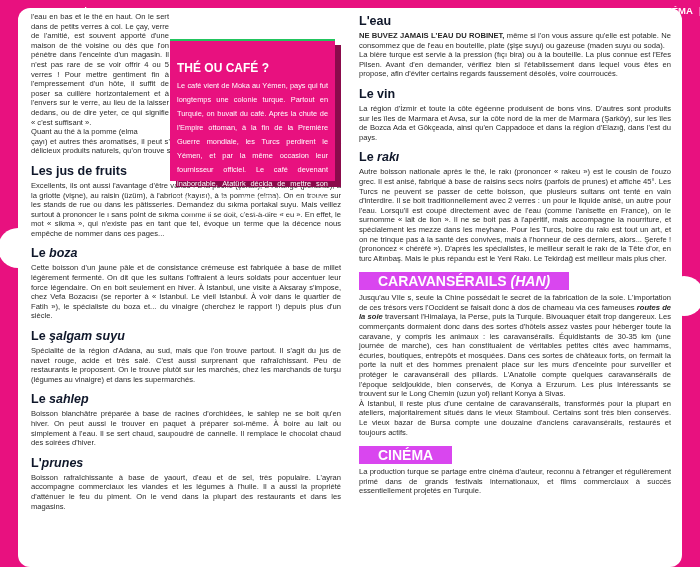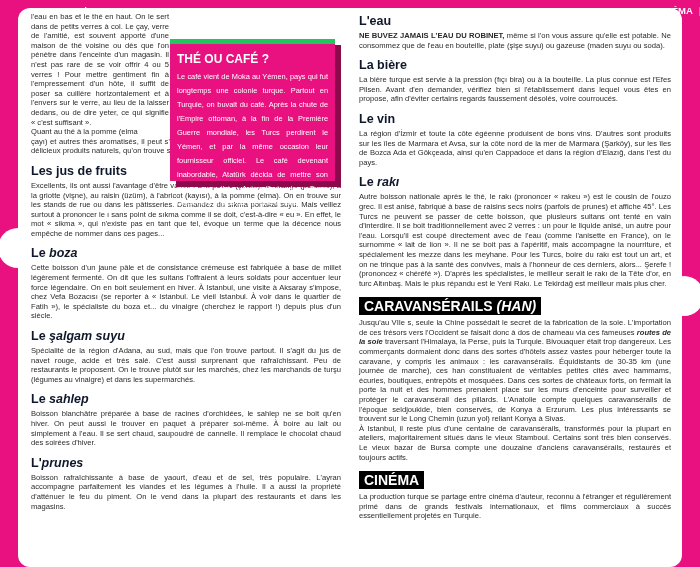--- a/index.html
+++ b/index.html
@@ -21,24 +21,24 @@
   .page.right .content { left: 9px; top: 4px; width: 312px; }
   .h2 { color: #0f172a; font-weight: bold; font-size: 12.5px; line-height: 15px; margin-top: 8px; margin-bottom: 2px; text-align: left; }
   .h2 i { font-style: italic; }
   p { margin: 0; }
   .narrow { width: 138px; }
   .tab-circle { position: absolute; width: 40px; height: 40px; border-radius: 50%; background: #fff; }
   .page.left .tab-circle { left: -20px; top: 220px; }
   .page.right .tab-circle { right: -22px; top: 268px; }
   .boxout { position: absolute; left: 152px; top: 31px; width: 165px; height: 142px; }
   .boxout .shadow { position: absolute; left: 6px; top: 6px; right: -6px; bottom: -6px; background: #8a0a4b; }
-  .boxout .box { position: absolute; inset: 0; background: #e8117f; padding: 8px 7px; color: #fff; border-top: 5px solid #22c55e; }
+  .boxout .box { position: absolute; inset: 0; background: #e8117f; padding: 20px 7px; color: #fff; border-top: 2px solid #22c55e; }
   .boxout .title { font-weight: bold; font-size: 12px; line-height: 14px; margin-bottom: 4px; }
   .boxout .body { font-size: 7.4px; line-height: 14px; text-align: justify; }
-  .banner { display: inline-block; background: #000000; color: #fff; font-weight: bold; font-size: 14px; line-height: 18px; padding: 0 5px; margin-top: 9px; margin-bottom: 3px; }
+  .banner { display: inline-block; background: #d946ef; color: #fff; font-weight: bold; font-size: 14px; line-height: 18px; padding: 0 19px; margin-top: 9px; margin-bottom: 3px; }
   .banner i { font-style: italic; }
   .bold { font-weight: bold; }
   .bi { font-weight: bold; font-style: italic; }
 </style>
 </head>
 <body>
 
 <div class="spread">
 
   <div class="page left">
@@ -59,21 +59,21 @@
         <div class="h2"><span>Le </span><i>boza</i></div>
         <p>Cette boisson d'un jaune pâle et de consistance crémeuse est fabriquée à base de millet légèrement fermenté. On dit que les sultans l'offraient à leurs soldats pour accentuer leur force légendaire. On en boit seulement en hiver. À Istanbul, une visite à Aksaray s'impose, chez Vefa Bozacısı (se reporter à « Istanbul. Le vieil Istanbul. À voir dans le quartier de Fatih »), le spécialiste du boza et... du vinaigre (cherchez le rapport !) depuis plus d'un siècle.</p>
 
         <div class="h2"><span>Le </span><i>şalgam suyu</i></div>
         <p>Spécialité de la région d'Adana, au sud, mais que l'on trouve partout. Il s'agit du jus de navet rouge, acide et très salé. C'est aussi surprenant que rafraîchissant. Peu de restaurants le proposent. On le trouve plutôt sur les marchés, chez les marchands de turşu (légumes au vinaigre) et dans les supermarchés.</p>
 
         <div class="h2"><span>Le </span><i>sahlep</i></div>
         <p>Boisson blanchâtre préparée à base de racines d'orchidées, le sahlep ne se boit qu'en hiver. On peut aussi le trouver en paquet à préparer soi-même. À boire au lait ou simplement à l'eau. Il se sert chaud, saupoudré de cannelle. Il remplace le chocolat chaud des soirées d'hiver.</p>
 
         <div class="h2"><span>L'</span><i>prunes</i></div>
-        <p>Boisson rafraîchissante à base de yaourt, d'eau et de sel, très populaire. L'ayran accompagne parfaitement les viandes et les légumes à l'huile. Il a aussi la propriété d'atténuer le feu du piment. On le vend dans la plupart des restaurants et dans les magasins.</p>
+        <p>Boisson rafraîchissante à base de yaourt, d'eau et de sel, très populaire. L'ayran accompagne commerciaux les viandes et les légumes à l'huile. Il a aussi la propriété d'atténuer le feu du piment. On le vend dans la plupart des restaurants et dans les magasins.</p>
       </div>
 
       <div class="boxout">
         <div class="shadow"></div>
         <div class="box">
           <div class="title">THÉ OU CAFÉ ?</div>
           <div class="body">Le café vient de Moka au Yémen, pays qui fut longtemps une colonie turque. Partout en Turquie, on buvait du café. Après la chute de l'Empire ottoman, à la fin de la Première Guerre mondiale, les Turcs perdirent le Yémen, et par la même occasion leur fournisseur officiel. Le café devenant inabordable, Atatürk décida de mettre son pays au thé. Aujourd'hui, les Turcs consomment plus de thé que de café.</div>
         </div>
       </div>
     </div>
@@ -83,21 +83,20 @@
     <div class="header">
       <span>CINÉMA</span><span class="sep">|</span><span>684</span>
     </div>
     <div class="sheet">
       <div class="tab-circle"></div>
 
       <div class="content">
         <div class="h2" style="margin-top:2px">L'eau</div>
         <p><span class="bold">NE BUVEZ JAMAIS L'EAU DU ROBINET,</span><span> même si l'on vous assure qu'elle est potable. Ne consommez que de l'eau en bouteille, plate (şişe suyu) ou gazeuse (maden suyu ou soda).</span></p>
 
-        <div class="h2">La bière</div>
         <p>La bière turque est servie à la pression (fıçı bira) ou à la bouteille. La plus connue est l'Efes Pilsen. Avant d'en demander, vérifiez bien si l'établissement dans lequel vous êtes en propose, afin d'éviter certains regards faussement désolés, voire courroucés.</p>
 
         <div class="h2">Le vin</div>
         <p>La région d'İzmir et toute la côte égéenne produisent de bons vins. D'autres sont produits sur les îles de Marmara et Avsa, sur la côte nord de la mer de Marmara (Şarköy), sur les îles de Bozca Ada et Gökçeada, ainsi qu'en Cappadoce et dans la région d'Elazığ, dans l'est du pays.</p>
 
         <div class="h2"><span>Le </span><i>rakı</i></div>
         <p>Autre boisson nationale après le thé, le rakı (prononcer « rakeu ») est le cousin de l'ouzo grec. Il est anisé, fabriqué à base de raisins secs noirs (parfois de prunes) et affiche 45°. Les Turcs ne peuvent se passer de cette boisson, que plusieurs sultans ont tenté en vain d'interdire. Il se boit traditionnellement avec 2 verres : un pour le liquide anisé, un autre pour l'eau. Lorsqu'il est coupé directement avec de l'eau (comme l'anisette en France), on le surnomme « lait de lion ». Il ne se boit pas à l'apéritif, mais accompagne la nourriture, et spécialement les mezze dans les meyhane. Pour les Turcs, boire du rakı est tout un art, et on ne trinque pas à la santé des convives, mais à l'honneur de ces derniers, alors... Şerefe ! (prononcez « chéréfé »). D'après les spécialistes, le meilleur serait le rakı de la Tête d'or, en turc Altınbaş. Mais le plus répandu est le Yeni Rakı. Le Tekirdağ est meilleur mais plus cher.</p>
 
         <div class="banner"><span>CARAVANSÉRAILS</span> <i>(HAN)</i></div>
         <p><span>Jusqu'au VIIe s, seule la Chine possédait le secret de la fabrication de la soie. L'importation de ces trésors vers l'Occident se faisait donc à dos de chameau via ces fameuses </span><span class="bi">routes de la soie</span><span> traversant l'Himalaya, la Perse, puis la Turquie. Bivouaquer était trop dangereux. Les commerçants dormaient donc dans des sortes d'hôtels assez vastes pour héberger toute la caravane, y compris les animaux : les caravansérails. Équidistants de 30-35 km (une journée de marche), ces han constituaient de véritables petites cités avec hammams, écuries, boutiques, entrepôts et mosquées. Dans ces sortes de châteaux forts, on fermait la porte la nuit et des hommes prenaient place sur les murs d'enceinte pour surveiller et protéger le caravansérail des pillards. L'Anatolie compte quelques caravansérails de l'époque seldjoukide, bien conservés, de Konya à Erzurum. Les plus intéressants se trouvent sur le Long Chemin (uzun yol) reliant Konya à Sivas.</span></p>

